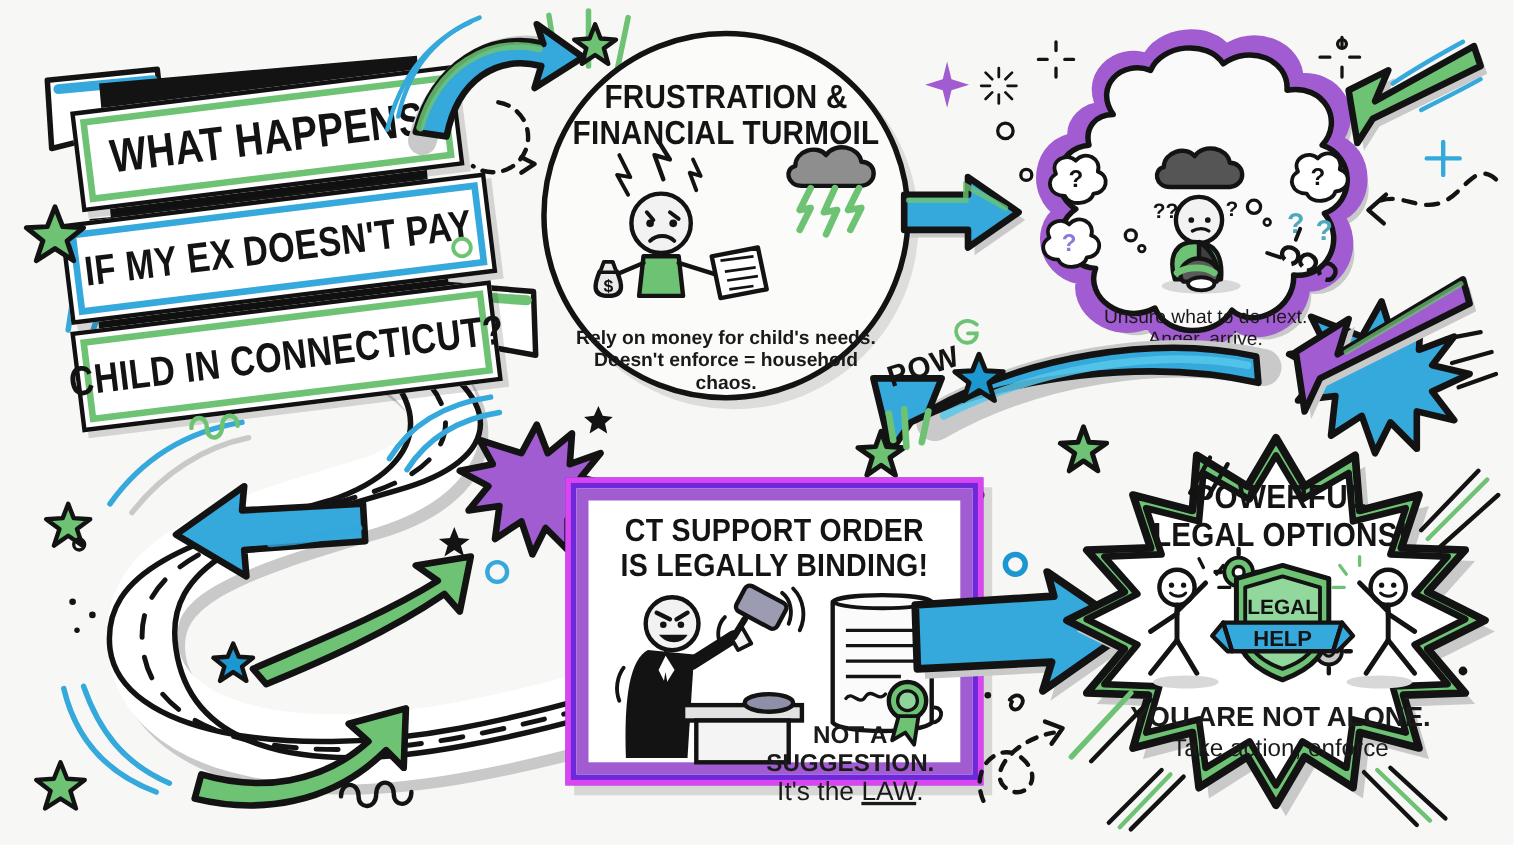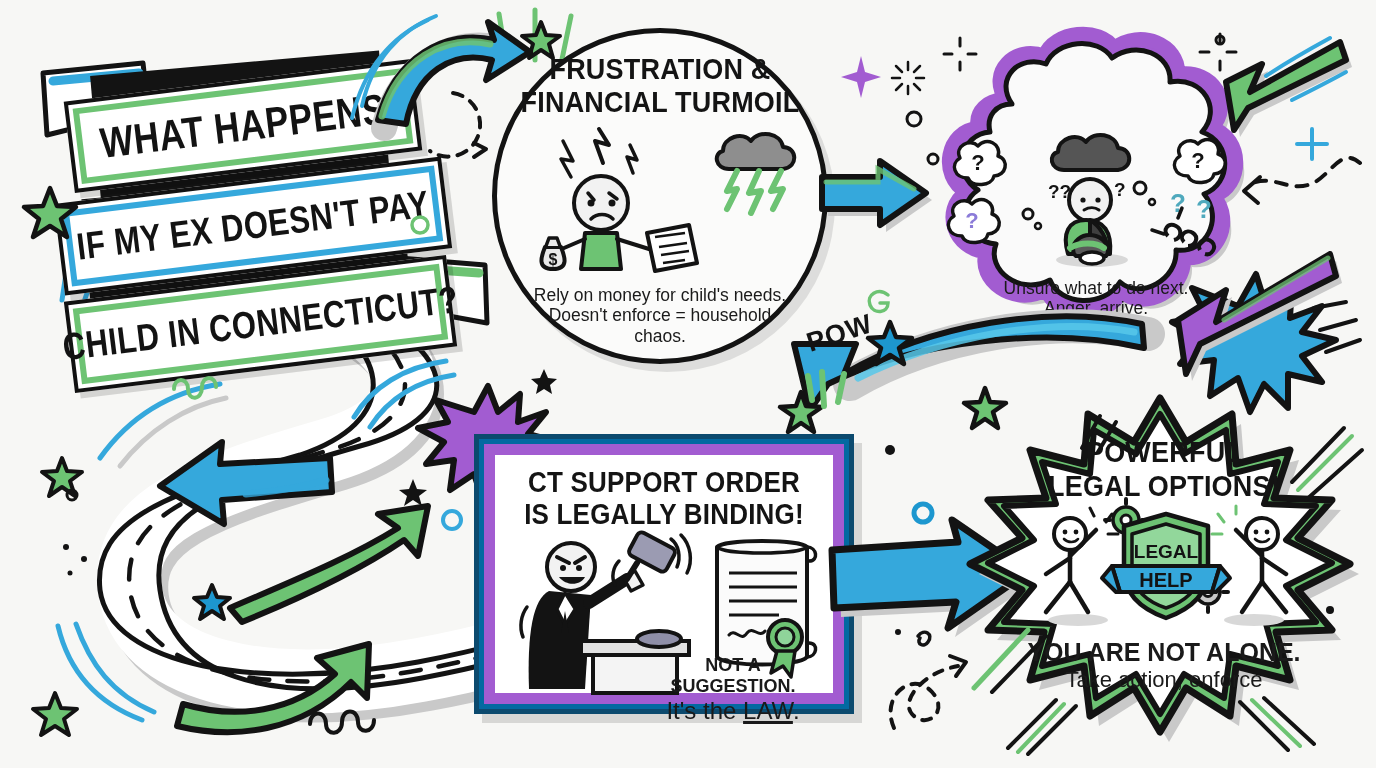--- a/index.html
+++ b/index.html
@@ -61,23 +61,24 @@
     position: absolute;
     border-radius: 50%;
     background: #fbfbfa;
     border: 5px solid #131313;
     box-shadow: 7px 8px 0 rgba(0,0,0,0.10);
   }
 
   
   .rect-panel {
     position: absolute;
-    background: #0369a1;
-    border: 5px solid #0c4a6e;
+    background: #6d28d9;
+    border: 5px solid #d946ef;
     box-shadow: 8px 9px 0 rgba(0,0,0,0.13);
+    margin-left: 40px;
   }
   .rect-panel-inner {
     position: absolute;
     top: 5px; left: 5px; right: 5px; bottom: 5px;
     border: 11px solid #a25cd1;
     background: #ffffff;
   }
 
   
   .panel-title {
@@ -245,21 +246,21 @@
 
   <svg class="abs" style="left:360px;top:10px;" width="180" height="130">
     <path d="M 18 110 C 34 48, 86 18, 134 30" fill="none" stroke="#c9c9c9" stroke-width="26" stroke-linecap="round" transform="translate(6,8)"></path>
     <path d="M 18 110 C 34 48, 86 18, 134 30 L 128 12 L 170 42 L 126 70 L 132 50 C 92 40, 56 62, 46 114 Z" fill="#35a8dc" stroke="#131313" stroke-width="6" stroke-linejoin="round"></path>
     <path d="M 22 106 C 38 50, 84 24, 130 34" fill="none" stroke="#6dc373" stroke-width="7" stroke-linecap="round" opacity="0.85"></path>
     <path d="M 2 96 C 12 50, 40 20, 76 6" fill="none" stroke="#35a8dc" stroke-width="4" stroke-linecap="round"></path>
     <path d="M -8 108 C 4 58, 32 26, 68 10" fill="none" stroke="#35a8dc" stroke-width="4" stroke-linecap="round"></path>
   </svg>
 
   <div class="circle-bubble" style="left:492px;top:28px;width:336px;height:336px;">
-    <div style="position:absolute;left:0;right:0;top:22px;">
+    <div style="position:absolute;left:0;right:0;top:41px;">
       <div class="panel-title tight" style="font-size:27px;">FRUSTRATION &amp;</div>
       <div class="panel-title tight" style="font-size:27px;margin-top:5px;">FINANCIAL TURMOIL</div>
     </div>
 
     <svg class="abs" style="left:40px;top:96px;" width="260" height="140">
 
       <path d="M 34 48 L 24 30 L 36 32 L 26 12" fill="none" stroke="#131313" stroke-width="3.5" stroke-linejoin="round" stroke-linecap="round"></path>
       <path d="M 66 34 L 58 12 L 72 16 L 62 0" fill="none" stroke="#131313" stroke-width="4" stroke-linejoin="round" stroke-linecap="round"></path>
       <path d="M 96 44 L 90 28 L 100 31 L 93 16" fill="none" stroke="#131313" stroke-width="3.5" stroke-linejoin="round" stroke-linecap="round"></path>
 
@@ -284,21 +285,21 @@
       <path d="M 122 118 L 150 114" stroke="#131313" stroke-width="2.5"></path>
       <path d="M 124 126 L 152 122" stroke="#131313" stroke-width="2.5"></path>
       <path d="M 126 134 L 148 131" stroke="#131313" stroke-width="2.5"></path>
 
       <path d="M 186 22 C 186 8, 206 2, 214 12 C 222 0, 244 4, 246 18 C 260 18, 262 38, 246 40 L 192 40 C 178 40, 176 24, 186 22 Z" fill="#8e8e8e" stroke="#131313" stroke-width="4" stroke-linejoin="round"></path>
       <path d="M 200 42 L 190 62 L 200 60 L 190 80" fill="none" stroke="#6dc373" stroke-width="6" stroke-linejoin="round" stroke-linecap="round"></path>
       <path d="M 222 42 L 212 64 L 224 62 L 214 84" fill="none" stroke="#6dc373" stroke-width="6" stroke-linejoin="round" stroke-linecap="round"></path>
       <path d="M 244 42 L 234 62 L 246 60 L 236 80" fill="none" stroke="#6dc373" stroke-width="6" stroke-linejoin="round" stroke-linecap="round"></path>
     </svg>
 
-    <div style="position:absolute;left:14px;right:14px;top:252px;">
+    <div style="position:absolute;left:14px;right:14px;top:264px;font-weight:bold;">
       <div class="panel-caption" style="font-size:17.5px;">Rely on money for child's needs.</div>
       <div class="panel-caption" style="font-size:17.5px;">Doesn't enforce = household</div>
       <div class="panel-caption" style="font-size:17.5px;">chaos.</div>
     </div>
   </div>
 
   <svg class="abs" style="left:818px;top:155px;" width="120" height="90">
     <path d="M 4 22 L 62 22 L 62 6 L 108 38 L 62 70 L 62 54 L 4 54 Z" fill="#c9c9c9" transform="translate(6,7)"></path>
     <path d="M 4 22 L 62 22 L 62 6 L 108 38 L 62 70 L 62 54 L 4 54 Z" fill="#35a8dc" stroke="#131313" stroke-width="6" stroke-linejoin="round"></path>
     <path d="M 8 27 L 60 27 L 60 14 L 96 34" fill="none" stroke="#6dc373" stroke-width="5" stroke-linecap="round" opacity="0.8"></path>
@@ -474,21 +475,21 @@
         <path d="M 210 40 L 278 40 M 210 54 L 278 54 M 210 68 L 278 68 M 210 82 L 260 82" stroke="#131313" stroke-width="3"></path>
         <path d="M 210 102 C 216 94, 222 110, 228 100 C 234 92, 240 106, 246 98" fill="none" stroke="#131313" stroke-width="3" stroke-linecap="round"></path>
         <circle cx="266" cy="104" r="17" fill="#6dc373" stroke="#131313" stroke-width="4"></circle>
         <circle cx="266" cy="104" r="9" fill="#8fd49a" stroke="#131313" stroke-width="3"></circle>
         <path d="M 258 118 L 252 140 L 264 133 L 272 144 L 276 118 Z" fill="#6dc373" stroke="#131313" stroke-width="3.5" stroke-linejoin="round"></path>
         <path d="M 288 14 C 298 14, 300 28, 290 28" fill="none" stroke="#131313" stroke-width="3.5"></path>
         <path d="M 288 124 C 298 124, 300 110, 290 110" fill="none" stroke="#131313" stroke-width="3.5"></path>
       </svg>
 
       <div class="abs" style="left:150px;right:12px;top:200px;">
-        <div class="panel-caption" style="font-size:18px;font-weight:bold;">NOT A SUGGESTION.</div>
+        <div class="panel-caption" style="font-size:22px;font-weight:bold;">NOT A SUGGESTION.</div>
         <div class="panel-caption" style="font-size:24px;">It's the <span class="underline-law">LAW</span>.</div>
       </div>
     </div>
   </div>
 
   <svg class="abs" style="left:828px;top:520px;" width="210" height="120">
     <path d="M 4 30 L 130 22 L 124 0 L 200 52 L 120 108 L 128 82 L 6 88 Z" fill="#c9c9c9" transform="translate(7,9)"></path>
     <path d="M 4 30 L 130 22 L 124 0 L 200 52 L 120 108 L 128 82 L 6 88 Z" fill="#35a8dc" stroke="#131313" stroke-width="7" stroke-linejoin="round"></path>
   </svg>
 

